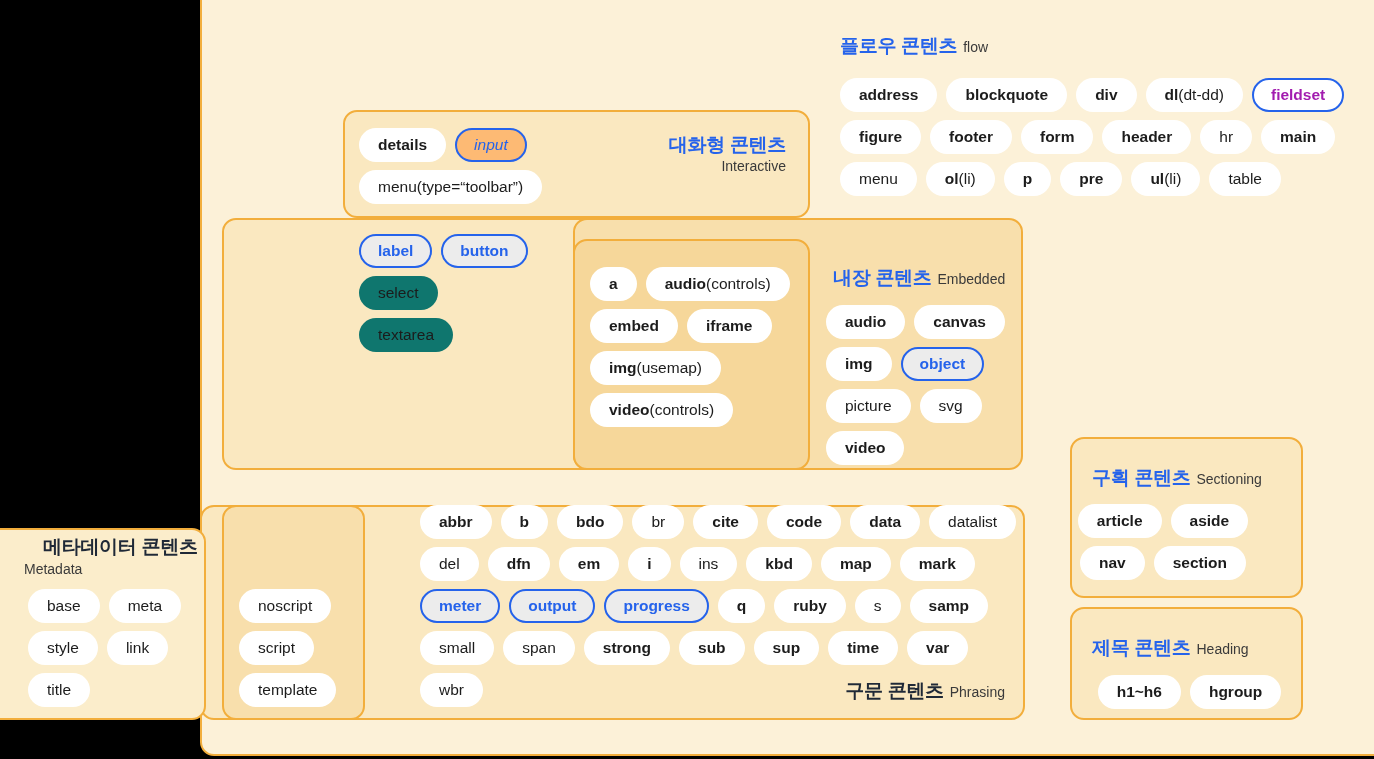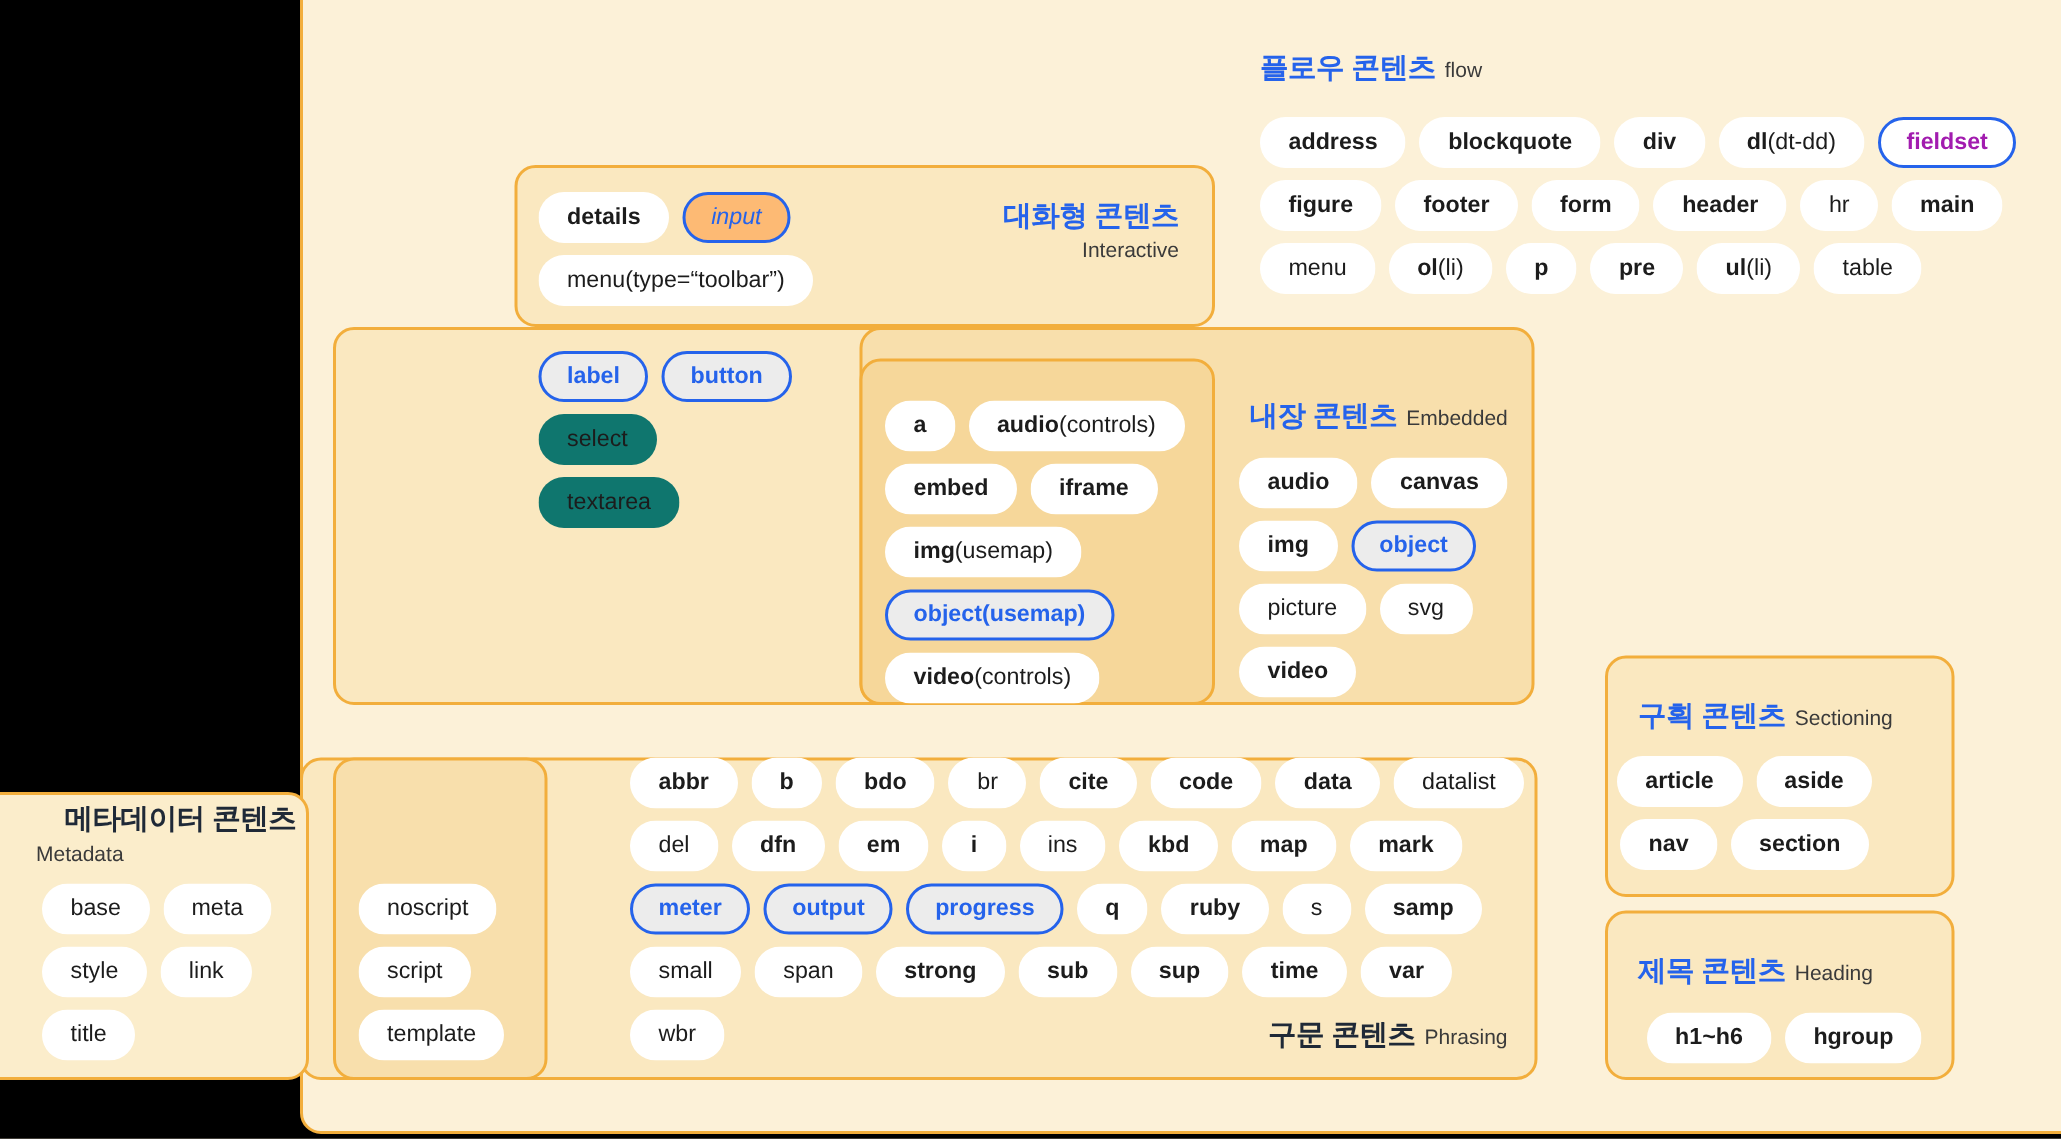--- a/index.html
+++ b/index.html
@@ -205,23 +205,20 @@
     <span class="pill b">
       <span>embed</span>
     </span>
     <span class="pill b">
       <span>iframe</span>
     </span>
     <span class="pill b">
       <span>img</span>
       <span class="sub">(usemap)</span>
     </span>
-    <span class="pill b hl">
-      <span>object(usemap)</span>
-    </span>
     <span class="pill b">
       <span>video</span>
       <span class="sub">(controls)</span>
     </span>
   </div>
 
 <div class="box" id="phrasing-box" style="left:200px;top:505px;width:825px;height:215px;">
 </div>
 <div class="sec-title" style="left:700px;top:681px;width:305px;text-align:right;">
   <span class="ko dark">구문 콘텐츠</span><span class="en">Phrasing</span>

